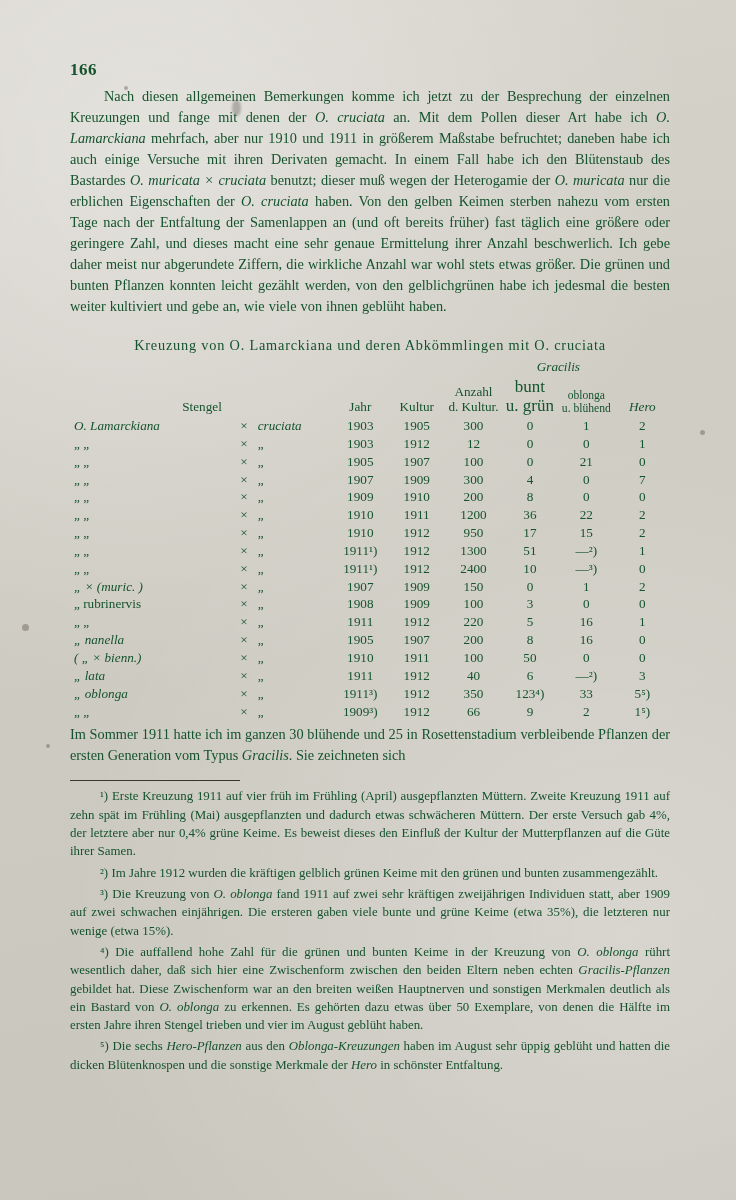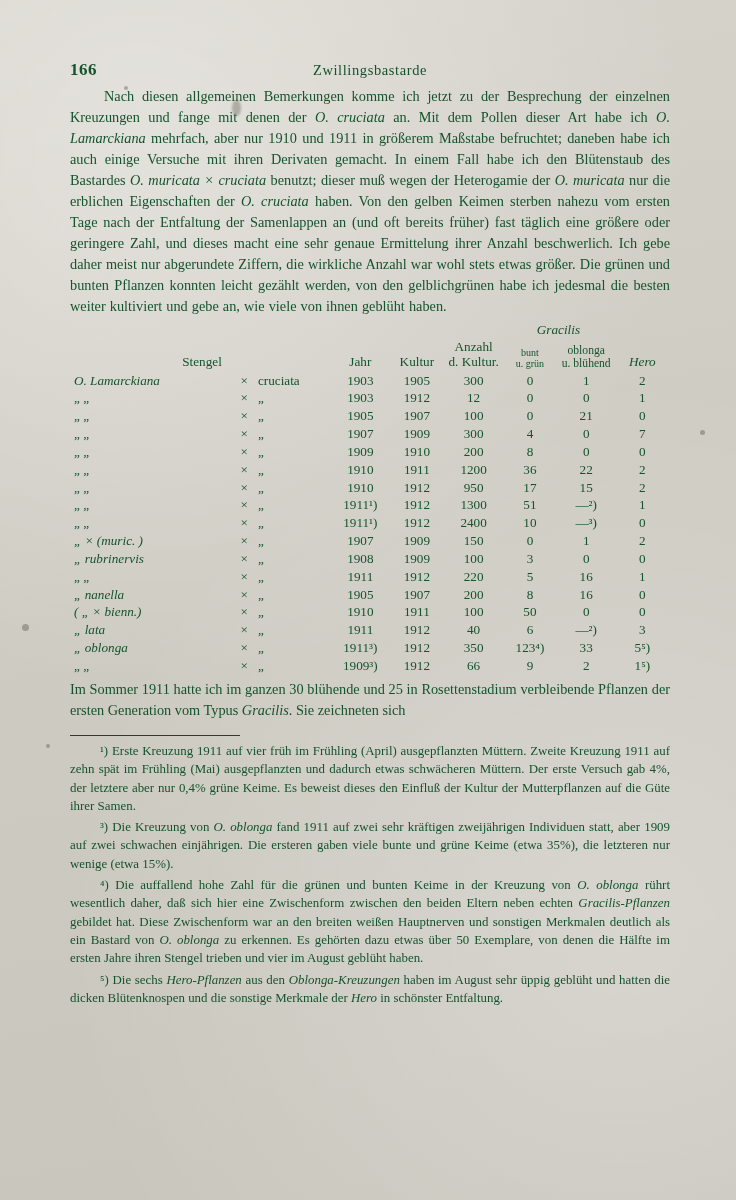--- a/index.html
+++ b/index.html
@@ -137,60 +137,60 @@
   <div class="smudge" style="left:232px; top:100px; width:9px; height:16px;"></div>
   <div class="speck" style="left:22px; top:624px; width:7px; height:7px;"></div>
   <div class="speck" style="left:124px; top:86px; width:4px; height:4px;"></div>
   <div class="speck" style="left:700px; top:430px; width:5px; height:5px;"></div>
   <div class="speck" style="left:46px; top:744px; width:4px; height:4px;"></div>
 
   <div class="content">
 
     <div class="hdr">
       <div class="folio">166</div>
-      <div class="runhead">Zwillingsbastarde</div>
     </div>
 
     <p class="body first">Nach diesen allgemeinen Bemerkungen komme ich jetzt zu der Besprechung der einzelnen Kreuzungen und fange mit denen der <i>O. cruciata</i> an. Mit dem Pollen dieser Art habe ich <i>O. Lamarckiana</i> mehrfach, aber nur 1910 und 1911 in größerem Maßstabe befruchtet; daneben habe ich auch einige Versuche mit ihren Derivaten gemacht. In einem Fall habe ich den Blütenstaub des Bastardes <i>O. muricata × cruciata</i> benutzt; dieser muß wegen der Heterogamie der <i>O. muricata</i> nur die erblichen Eigenschaften der <i>O. cruciata</i> haben. Von den gelben Keimen sterben nahezu vom ersten Tage nach der Entfaltung der Samenlappen an (und oft bereits früher) fast täglich eine größere oder geringere Zahl, und dieses macht eine sehr genaue Ermittelung ihrer Anzahl beschwerlich. Ich gebe daher meist nur abgerundete Ziffern, die wirkliche Anzahl war wohl stets etwas größer. Die grünen und bunten Pflanzen konnten leicht gezählt werden, von den gelblichgrünen habe ich jedesmal die besten weiter kultiviert und gebe an, wie viele von ihnen geblüht haben.</p>
 
+    <div class="tbl-title">Kreuzung von O. Lamarckiana und deren Abkömmlingen mit O. cruciata</div>
 
     <table class="main">
       <thead>
         <tr>
           <th colspan="3"></th>
           <th></th>
           <th></th>
           <th></th>
           <th class="grpcap" colspan="2">Gracilis</th>
           <th></th>
         </tr>
         <tr>
           <th class="c-name" colspan="3" style="text-align:center;">Stengel</th>
           <th class="c-num">Jahr</th>
           <th class="c-num">Kultur</th>
           <th class="c-num">
             <span>Anzahl</span><br>
             <span>d. Kultur.</span>
           </th>
-          <th class="c-num" style="font-size:10px;">
+          <th class="c-num" style="font-size:17px;">
             <span>bunt</span><br>
             <span>u. grün</span>
           </th>
           <th class="c-num" style="font-size:11.6px;">
             <span>oblonga</span><br>
             <span>u. blühend</span>
           </th>
           <th class="c-num" style="font-style:italic;">Hero</th>
         </tr>
       </thead>
       <tbody>
           <tr>
             <td class="c-name" style="font-style: italic;">O. Lamarckiana</td>
             <td class="c-x">×</td>
-            <td class="c-cr" style="">cruciata</td>
+            <td class="c-cr" style="font-style: italic;">cruciata</td>
             <td class="c-num">1903</td>
             <td class="c-num">1905</td>
             <td class="c-num">300</td>
             <td class="c-num">0</td>
             <td class="c-num">1</td>
             <td class="c-num">2</td>
           </tr>
           <tr>
             <td class="c-name">„            „</td>
             <td class="c-x">×</td>
@@ -284,21 +284,21 @@
             <td class="c-x">×</td>
             <td class="c-cr">„</td>
             <td class="c-num">1907</td>
             <td class="c-num">1909</td>
             <td class="c-num">150</td>
             <td class="c-num">0</td>
             <td class="c-num">1</td>
             <td class="c-num">2</td>
           </tr>
           <tr>
-            <td class="c-name" style="font-style: italic;">„  rubrinervis</td>
+            <td class="c-name" style="">„  rubrinervis</td>
             <td class="c-x">×</td>
             <td class="c-cr">„</td>
             <td class="c-num">1908</td>
             <td class="c-num">1909</td>
             <td class="c-num">100</td>
             <td class="c-num">3</td>
             <td class="c-num">0</td>
             <td class="c-num">0</td>
           </tr>
           <tr>
@@ -371,19 +371,20 @@
     </table>
 
     <div class="tbl-after">
       <span class="ind">Im Sommer 1911 hatte ich im ganzen 30 blühende und 25 in Rosettenstadium verbleibende Pflanzen der ersten Generation vom Typus <i>Gracilis</i>. Sie zeichneten sich</span>
     </div>
 
     <div class="rule"></div>
 
     <div>
       <p class="fn"><span class="lead"></span><span>¹)</span> <span>Erste Kreuzung 1911 auf vier früh im Frühling (April) ausgepflanzten Müttern. Zweite Kreuzung 1911 auf zehn spät im Frühling (Mai) ausgepflanzten und dadurch etwas schwächeren Müttern. Der erste Versuch gab 4%, der letztere aber nur 0,4% grüne Keime. Es beweist dieses den Einfluß der Kultur der Mutterpflanzen auf die Güte ihrer Samen.</span></p>
+      <p class="fn"><span class="lead"></span><span>²)</span> <span>Im Jahre 1912 wurden die kräftigen gelblich grünen Keime mit den grünen und bunten zusammengezählt.</span></p>
       <p class="fn"><span class="lead"></span><span>³)</span> <span>Die Kreuzung von <i>O. oblonga</i> fand 1911 auf zwei sehr kräftigen zweijährigen Individuen statt, aber 1909 auf zwei schwachen einjährigen. Die ersteren gaben viele bunte und grüne Keime (etwa 35%), die letzteren nur wenige (etwa 15%).</span></p>
       <p class="fn"><span class="lead"></span><span>⁴)</span> <span>Die auffallend hohe Zahl für die grünen und bunten Keime in der Kreuzung von <i>O. oblonga</i> rührt wesentlich daher, daß sich hier eine Zwischenform zwischen den beiden Eltern neben echten <i>Gracilis-Pflanzen</i> gebildet hat. Diese Zwischenform war an den breiten weißen Hauptnerven und sonstigen Merkmalen deutlich als ein Bastard von <i>O. oblonga</i> zu erkennen. Es gehörten dazu etwas über 50 Exemplare, von denen die Hälfte im ersten Jahre ihren Stengel trieben und vier im August geblüht haben.</span></p>
       <p class="fn"><span class="lead"></span><span>⁵)</span> <span>Die sechs <i>Hero-Pflanzen</i> aus den <i>Oblonga-Kreuzungen</i> haben im August sehr üppig geblüht und hatten die dicken Blütenknospen und die sonstige Merkmale der <i>Hero</i> in schönster Entfaltung.</span></p>
     </div>
 
   </div>
 </div>
 
 </body></html>

